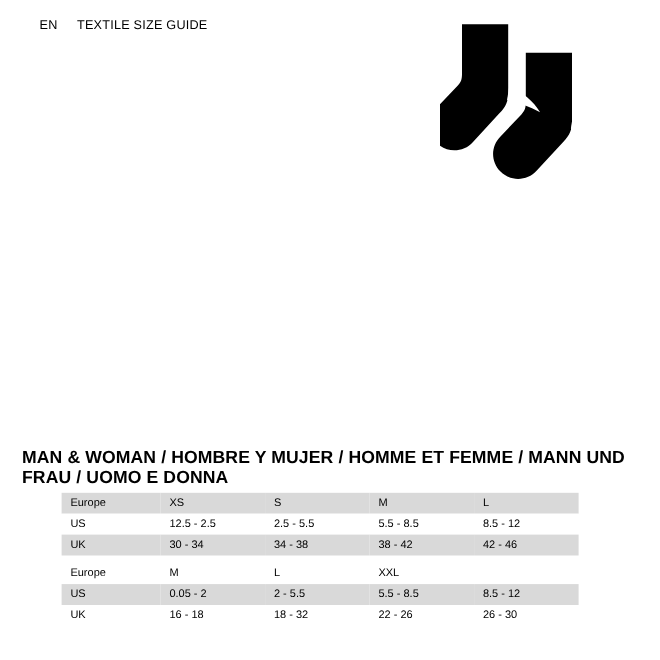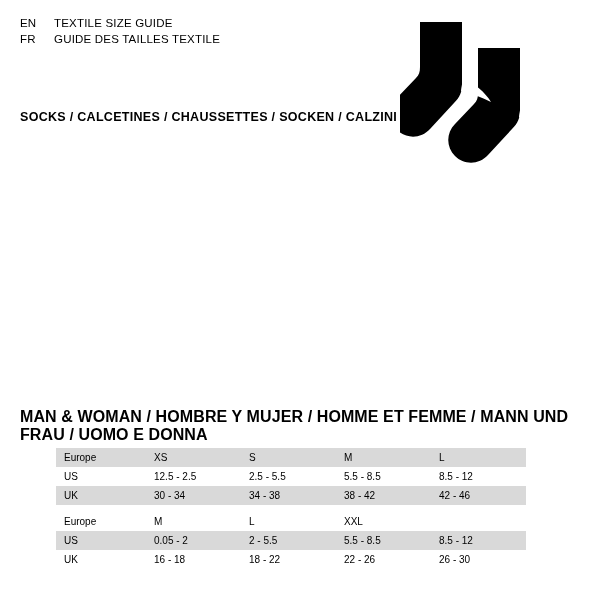--- a/index.html
+++ b/index.html
@@ -17,21 +17,21 @@
   }
   .page {
     position: relative;
     width: 600px;
     height: 600px;
   }
 
   
   .lang-block {
     position: absolute;
-    left: 20px;
+    left: 36px;
     top: 16px;
     width: 360px;
   }
   .lang-row {
     display: flex;
     align-items: baseline;
     line-height: 1.35;
     font-size: 11.5px;
     letter-spacing: 0.2px;
   }
@@ -106,27 +106,22 @@
 </head>
 <body>
 
 <div class="page">
 
   <div class="lang-block">
     <div class="lang-row">
       <span class="lang-code">EN</span>
       <span class="lang-text">TEXTILE SIZE GUIDE</span>
     </div>
-    <div class="lang-row">
-      <span class="lang-code">FR</span>
-      <span class="lang-text">GUIDE DES TAILLES TEXTILE</span>
-    </div>
-  </div>
-
-  <div class="subtitle">SOCKS / CALCETINES / CHAUSSETTES / SOCKEN / CALZINI</div>
+  </div>
+
 
   <div class="socks">
     <svg width="165" height="150" viewBox="0 0 165 150" xmlns="http://www.w3.org/2000/svg" aria-hidden="true">
       <g fill="#000000">
 
         <path d="M20 4 h42 v62 c0 8 -2 13 -8 19 l-24 26 c-9 10 -24 10 -33 1 c-9 -9 -9 -23 0 -32 l19 -20 c3 -3 4 -6 4 -11 z"></path>
 
         <path d="M78 30 h42 v62 c0 8 -2 13 -8 19 l-24 26 c-9 10 -24 10 -33 1 c-9 -9 -9 -23 0 -32 l19 -20 c3 -3 4 -6 4 -11 z"></path>
 
         <path d="M63 60 c12 6 22 14 28 24 c-10 -5 -20 -9 -30 -11 z" fill="#ffffff"></path>
@@ -191,21 +186,21 @@
         <tr class="shaded">
           <td>US</td>
           <td>0.05 - 2</td>
           <td>2 - 5.5</td>
           <td>5.5 - 8.5</td>
           <td>8.5 - 12</td>
         </tr>
         <tr class="plain">
           <td>UK</td>
           <td>16 - 18</td>
-          <td>18 - 22</td>
+          <td>18 - 32</td>
           <td>22 - 26</td>
           <td>26 - 30</td>
         </tr>
       </tbody>
     </table>
   </div>
 
 </div>
 
 </body></html>

